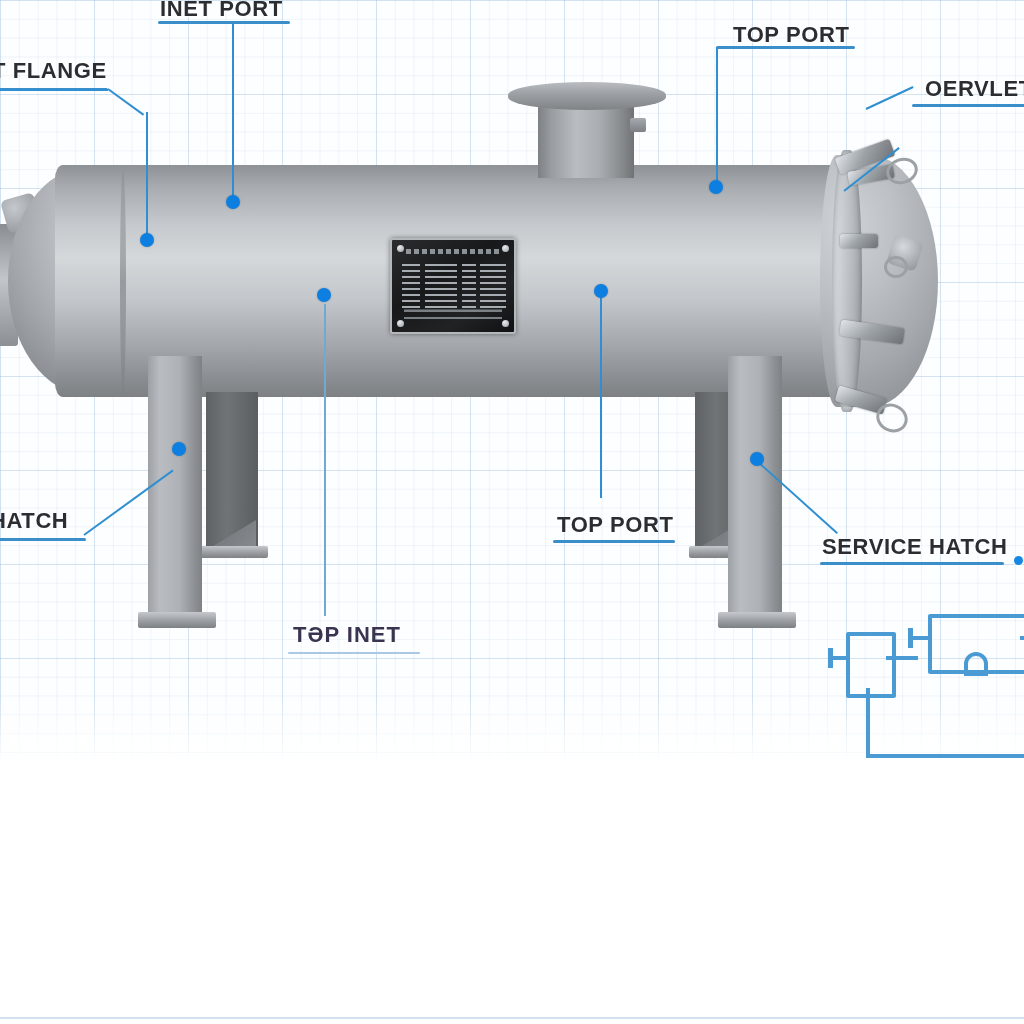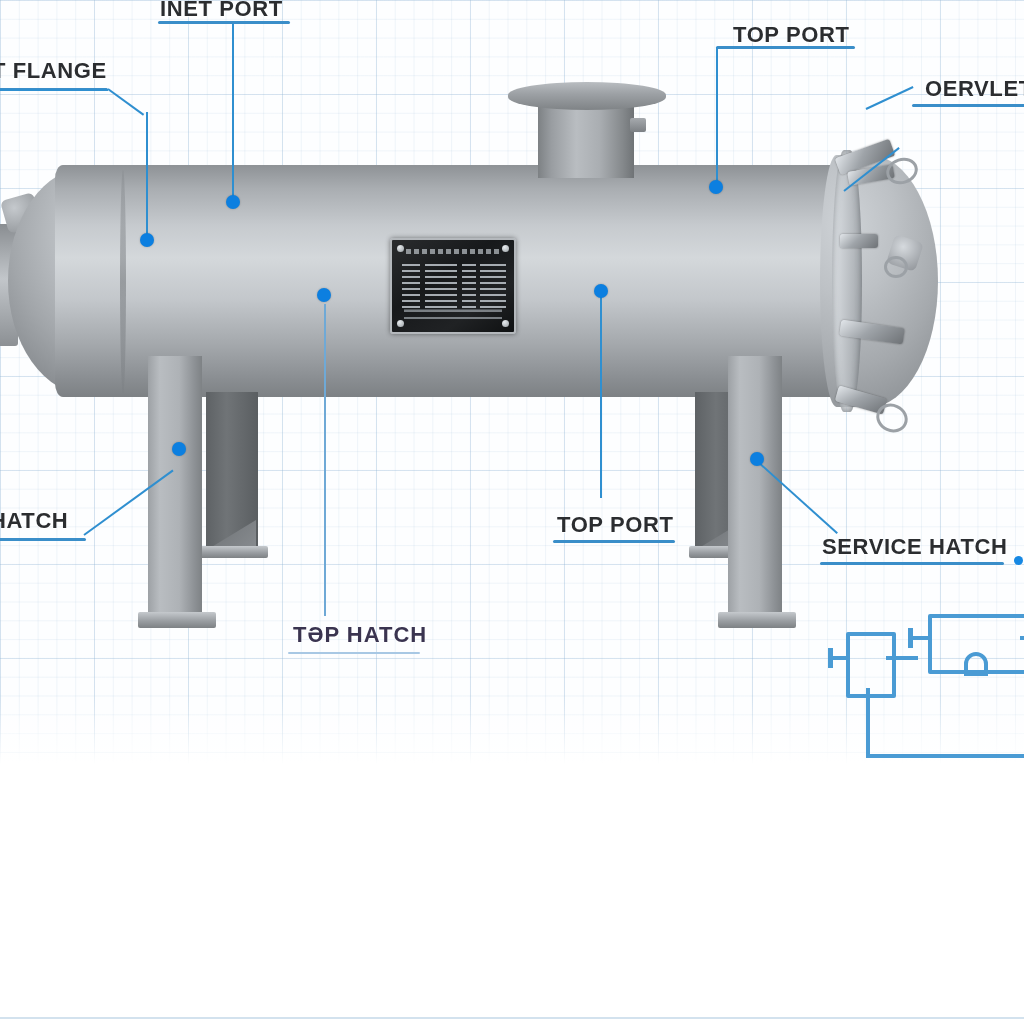--- a/index.html
+++ b/index.html
@@ -378,21 +378,21 @@
   <div class="callout-underline" style="left:553px; top:540px; width:122px;"></div>
   <div class="leader leader-v" style="left:600px; top:296px; height:202px;"></div>
   <div class="dot" style="left:594px; top:284px;"></div>
 
   <div class="callout-label" style="left:822px; top:534px;text-align:center;">SERVICE HATCH</div>
   <div class="callout-underline" style="left:820px; top:562px; width:184px;"></div>
   <div class="leader" style="left:757px; top:460px; width:108px; height:2px; transform:rotate(42deg); transform-origin:left center;"></div>
   <div class="dot" style="left:750px; top:452px;"></div>
   <div class="dot-sm" style="left:1014px; top:556px;"></div>
 
-  <div class="callout-label label-distort" style="left:293px; top:622px;">TƏP HATCH</div>
+  <div class="callout-label label-distort" style="left:293px; top:622px;">TƏP INET</div>
   <div class="callout-underline" style="left:288px; top:652px; width:132px; background:#a8c8e4; height:2px;"></div>
   <div class="leader leader-v" style="left:324px; top:304px; height:312px; background:#6fa9d6;"></div>
   <div class="dot" style="left:317px; top:288px;"></div>
 
   <div id="mini-schematic">
     <div class="sch" style="left:18px;  top:32px;  width:42px; height:58px;"></div>
     <div class="sch-line" style="left:4px;   top:56px;  width:16px; height:4px;"></div>
     <div class="sch-line" style="left:0px;   top:48px;  width:5px;  height:20px;"></div>
     <div class="sch-line" style="left:58px;  top:56px;  width:32px; height:4px;"></div>
 

